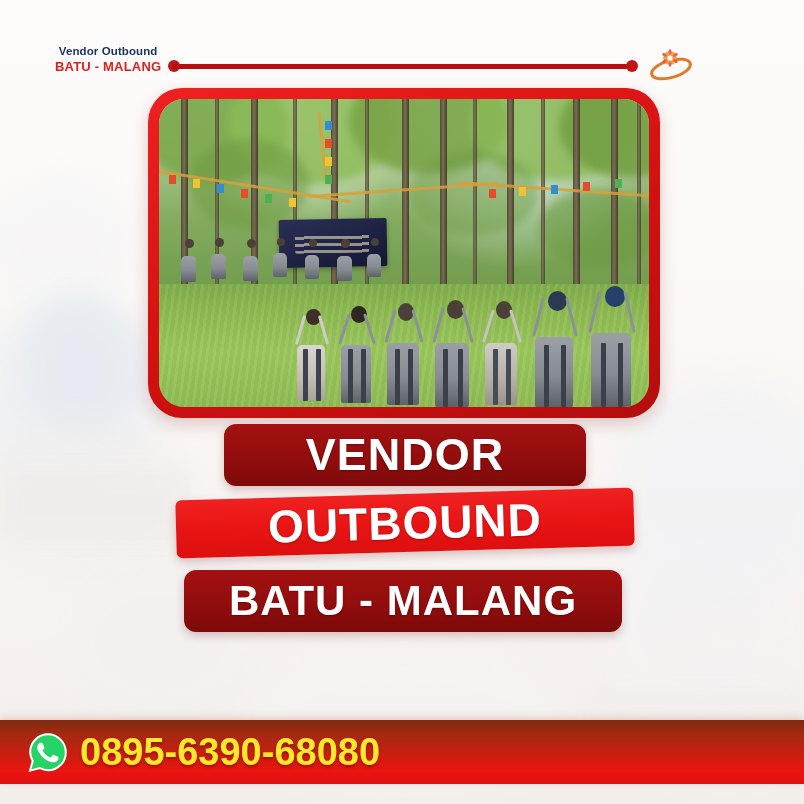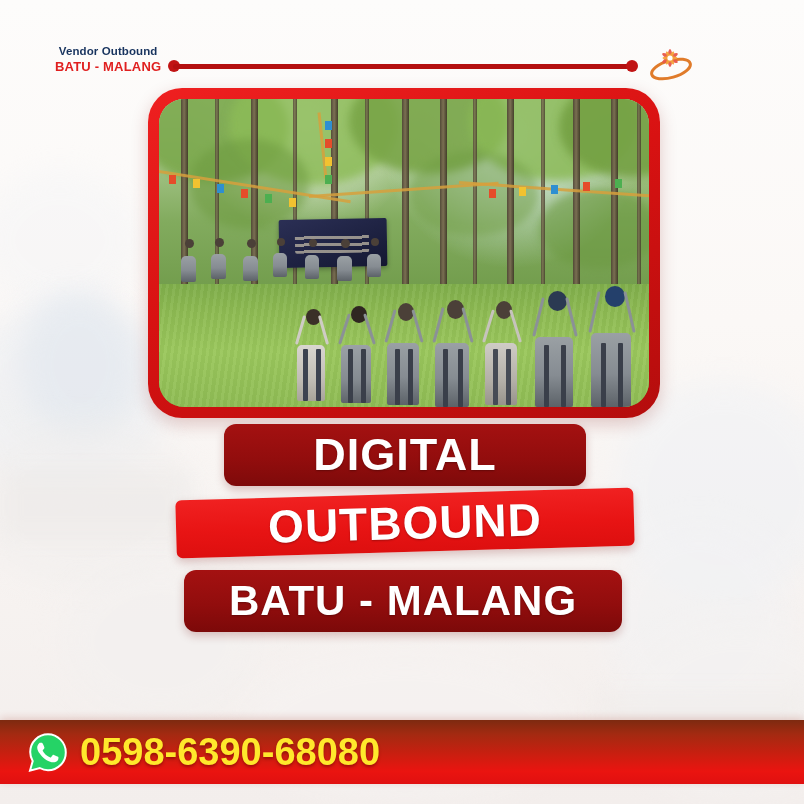--- a/index.html
+++ b/index.html
@@ -416,32 +416,32 @@
           <div class="p-leg" style="left:10px; height:64px;"></div>
           <div class="p-leg" style="right:10px;height:64px;"></div>
         </div>
       </div>
 
     </div>
   </div>
 
   <div id="titles">
     <div class="band" id="band-vendor">
-      <span>DIGITAL</span>
+      <span>VENDOR</span>
     </div>
     <div class="band" id="band-outbound">
       <span>OUTBOUND</span>
     </div>
     <div class="band" id="band-batumalang">
       <span>BATU - MALANG</span>
     </div>
   </div>
 
   <div id="footer">
     <svg id="wa-icon" viewBox="0 0 40 40">
       <path d="M20 2.2C10.2 2.2 2.2 10.2 2.2 20c0 3.3.9 6.4 2.5 9.1L2 38.6l9.8-2.6c2.5 1.4 5.3 2.2 8.2 2.2 9.8 0 17.8-8 17.8-17.8S29.8 2.2 20 2.2z" fill="#25D366"></path>
       <path d="M20 2.2C10.2 2.2 2.2 10.2 2.2 20c0 3.3.9 6.4 2.5 9.1L2 38.6l9.8-2.6c2.5 1.4 5.3 2.2 8.2 2.2 9.8 0 17.8-8 17.8-17.8S29.8 2.2 20 2.2z" fill="none" stroke="#ffffff" stroke-width="2"></path>
       <path d="M14.6 11.6c-.4-.9-.8-.9-1.2-.9h-1c-.3 0-.9.1-1.4.7-.5.6-1.8 1.8-1.8 4.3s1.9 5 2.1 5.3c.3.4 3.6 5.8 8.9 7.9 4.4 1.7 5.3 1.4 6.3 1.3 1-.1 3.1-1.3 3.6-2.5.4-1.2.4-2.3.3-2.5-.1-.2-.5-.4-1-.6-.5-.3-3.1-1.5-3.6-1.7-.5-.2-.8-.3-1.2.3-.4.6-1.3 1.7-1.6 2-.3.3-.6.4-1.1.1-.5-.3-2.2-.8-4.2-2.6-1.5-1.4-2.6-3.1-2.9-3.6-.3-.5 0-.8.2-1.1.2-.2.5-.6.8-.9.2-.3.3-.5.5-.9.2-.3.1-.6 0-.9-.1-.3-1.1-2.8-1.5-3.7z" fill="#ffffff"></path>
     </svg>
-    <div id="footer-phone">0598-6390-68080</div>
+    <div id="footer-phone">0895-6390-68080</div>
   </div>
 
 </div>
 
 </body></html>

